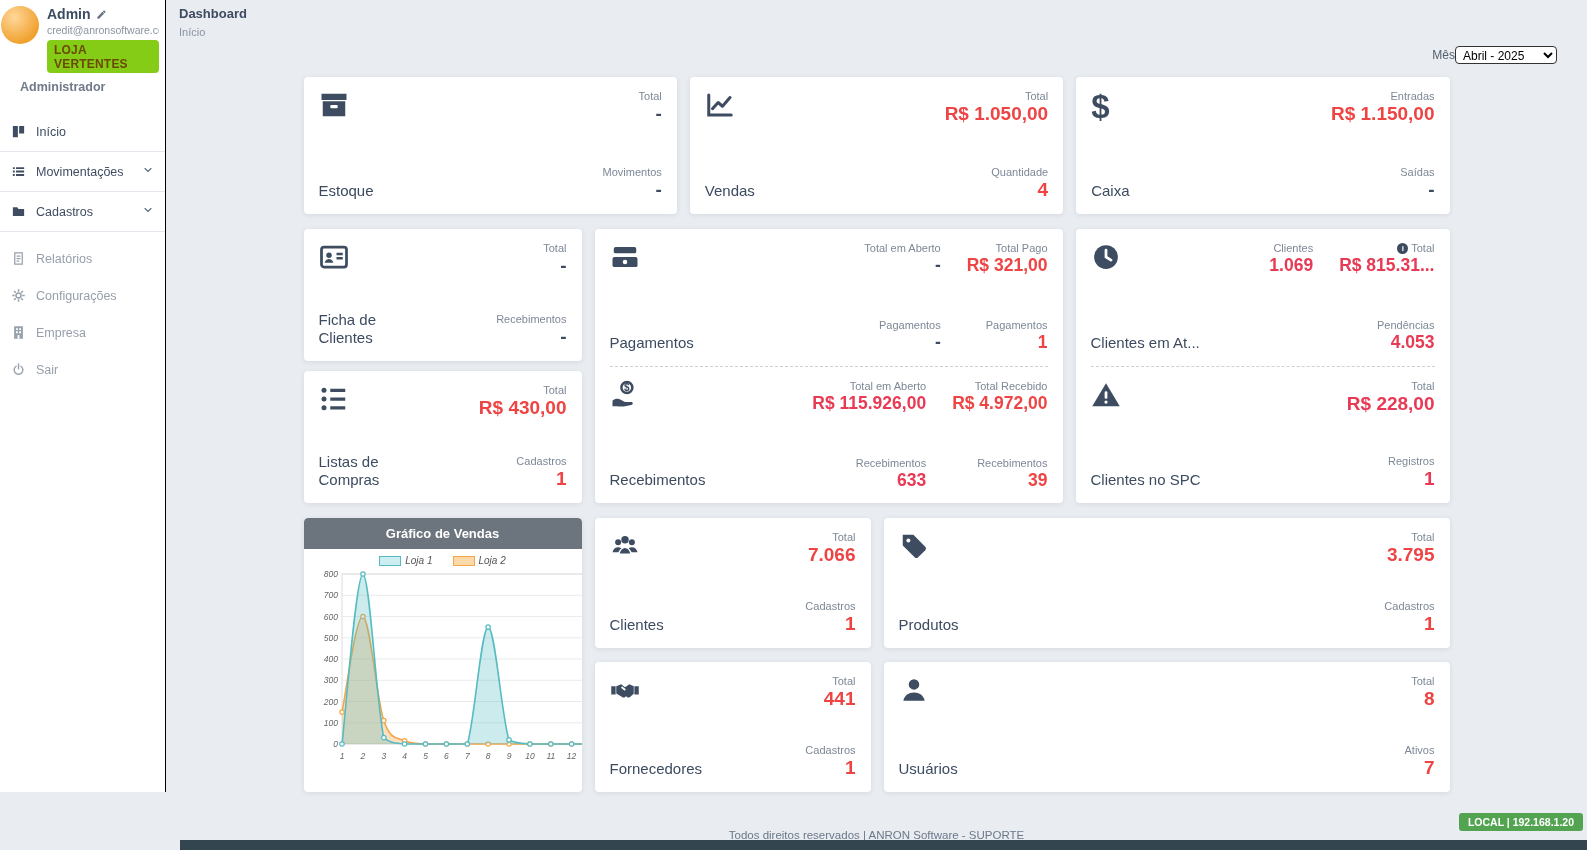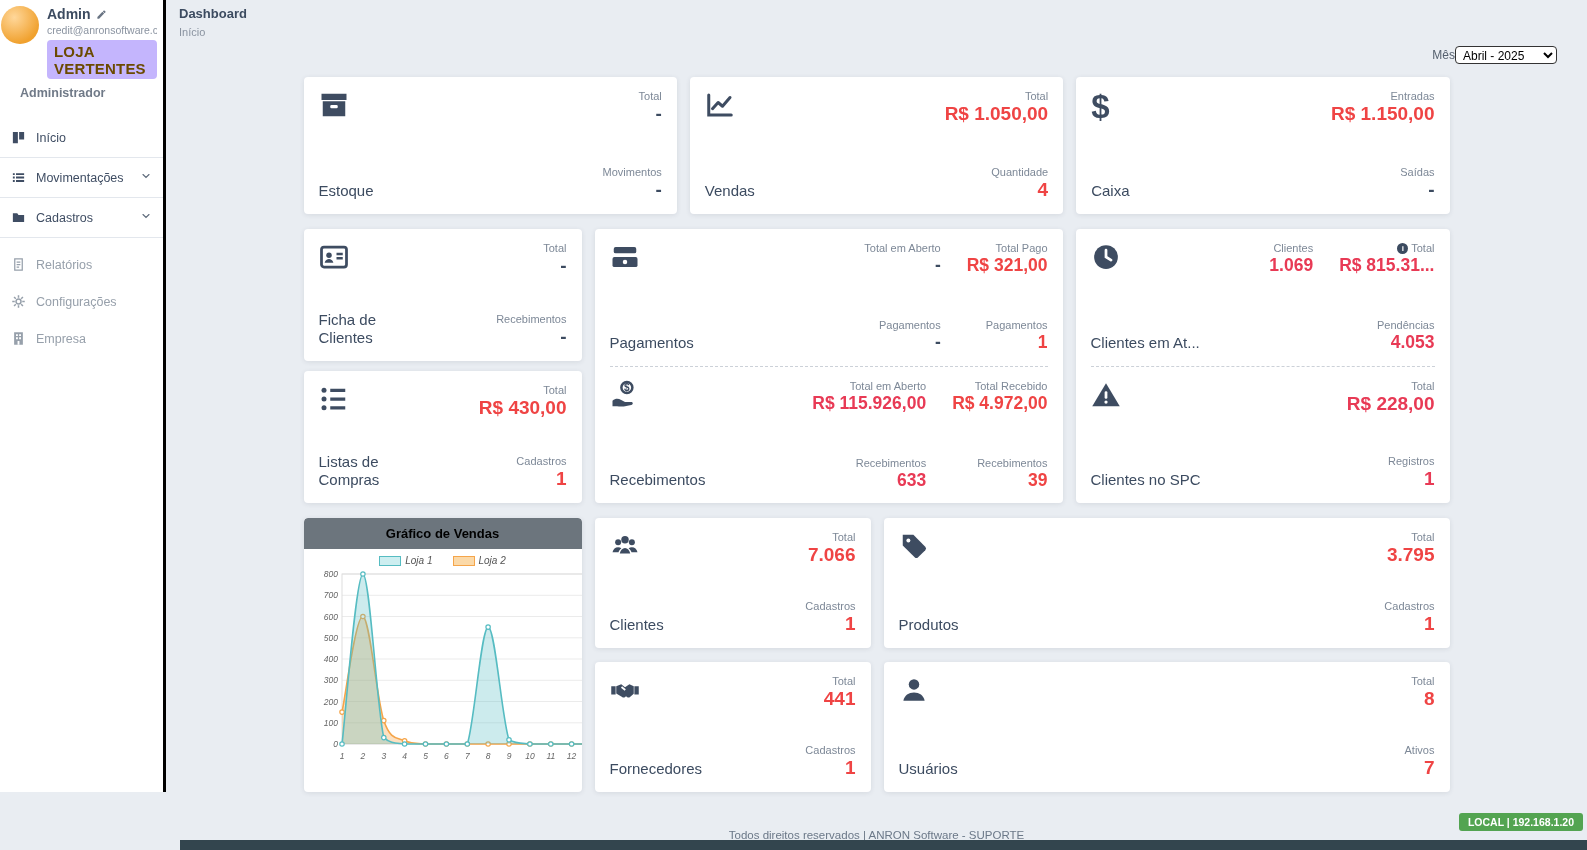--- a/index.html
+++ b/index.html
@@ -2,30 +2,30 @@
 <html><head>
 <meta charset="utf-8">
 <style>
   * { box-sizing: border-box; }
   html,body { margin:0; padding:0; width:1587px; height:850px; overflow:hidden;
     font-family:"Liberation Sans", sans-serif; background:#e9edf2; color:#3c4b60; }
   .app { position:relative; width:1587px; height:850px; }
 
   
   .sidebar { position:absolute; left:0; top:0; width:166px; height:792px; background:#fff;
-    border-right:3px solid #000000; z-index:3; }
+    border-right:1px solid #000000; z-index:3; }
   .profile { display:flex; gap:8px; padding:6px 6px 0 1px; }
   .avatar { width:38px; height:38px; border-radius:50%; flex-shrink:0;
     background:radial-gradient(circle at 35% 30%, #ffd79a, #f0a12e 72%); }
   .profile-info { min-width:0; }
   .profile-name-row { display:flex; align-items:center; gap:5px; font-weight:bold; font-size:14px; color:#3c4b60; }
   .edit-icon { color:#6a7584; display:inline-flex; }
   .edit-icon svg { width:11px; height:11px; }
   .profile-email { font-size:10.5px; color:#8a93a0; white-space:nowrap; overflow:hidden; margin-top:2px; }
-  .store-badge { display:inline-block; background:#c4b5fd; color:#6b4a00; font-size:15px; font-weight:bold;
+  .store-badge { display:inline-block; background:#84cc16; color:#6b4a00; font-size:12px; font-weight:bold;
     padding:2.5px 7px; border-radius:4px; margin-top:4px; letter-spacing:.2px; }
   .profile-role { font-size:12.5px; font-weight:bold; color:#707a88; padding:7px 0 8px 20px; }
 
   .menu { margin-top:10px; }
   .menu-item { display:flex; align-items:center; gap:10px; padding:12px 11px; font-size:12.5px;
     color:#3f4d63; cursor:pointer; }
   .menu-item svg { width:15px; height:15px; flex-shrink:0; }
   .menu-item .chevron { margin-left:auto; color:#5d6a7a; }
   .menu-item .chevron svg { width:12px; height:12px; }
   .b-bottom { border-bottom:1px solid #e3e7ed; }
@@ -71,21 +71,21 @@
   .stat-col { display:flex; flex-direction:column; justify-content:space-between; text-align:right; }
   .stat-col.top { justify-content:flex-start; }
   .stat-col .stat-value { font-size:17.5px; }
   .info-dot { display:inline-flex; width:11px; height:11px; border-radius:50%; background:#3c4b60;
     color:#fff; font-size:8px; font-weight:bold; align-items:center; justify-content:center;
     margin-right:3px; vertical-align:1px; }
   .info-dot::before { content:"i"; }
 
   
   .chart-card { height:274px; display:flex; flex-direction:column; overflow:hidden; }
-  .chart-header { background:#6c757d; color:#000000; font-weight:bold; font-size:13px; text-align:center;
+  .chart-header { background:#6c757d; color:#ffffff; font-weight:bold; font-size:13px; text-align:center;
     padding:8px 0; border-radius:4px 4px 0 0; }
   .chart-body { flex:1; padding:3px 8px 0;font-style:italic; }
   .chart-legend { display:flex; justify-content:center; gap:20px; font-size:10px; color:#555;
     align-items:center; margin:3px 0 0; }
   .legend-item { display:inline-flex; align-items:center; cursor:pointer; }
   .swatch { display:inline-block; width:22px; height:10px; margin-right:4px; }
   .s1 { background:#cdeef0; border:1.5px solid #56bcc2; }
   .s2 { background:#fbd9a8; border:1.5px solid #f5a54a; }
 
   
@@ -161,20 +161,27 @@
             <path fill="none" stroke="currentColor" stroke-width="2.4" d="M12 2v4M12 18v4M2 12h4M18 12h4M4.9 4.9l2.8 2.8M16.3 16.3l2.8 2.8M19.1 4.9l-2.8 2.8M7.7 16.3l-2.8 2.8"></path>
           </svg>
         <span>Configurações</span>
       </div>
       <div class="menu-item secondary">
         <svg viewBox="0 0 24 24">
             <path fill="currentColor" d="M5 2h14v20H5z"></path>
             <path fill="#fff" d="M8 5h3v3H8zM13 5h3v3h-3zM8 10h3v3H8zM13 10h3v3h-3zM10.5 16h3v6h-3z"></path>
           </svg>
         <span>Empresa</span>
+      </div>
+      <div class="menu-item secondary">
+        <svg viewBox="0 0 24 24">
+            <path d="M8.2 6.8a7 7 0 1 0 7.6 0" fill="none" stroke="currentColor" stroke-width="2.2" stroke-linecap="round"></path>
+            <path d="M12 3v8" fill="none" stroke="currentColor" stroke-width="2.2" stroke-linecap="round"></path>
+          </svg>
+        <span>Sair</span>
       </div>
     </nav>
   </aside>
 
   <main class="main">
     <div class="topbar">
       <div class="page-title">Dashboard</div>
       <div class="breadcrumb">Início</div>
     </div>
     <div class="month-row">

